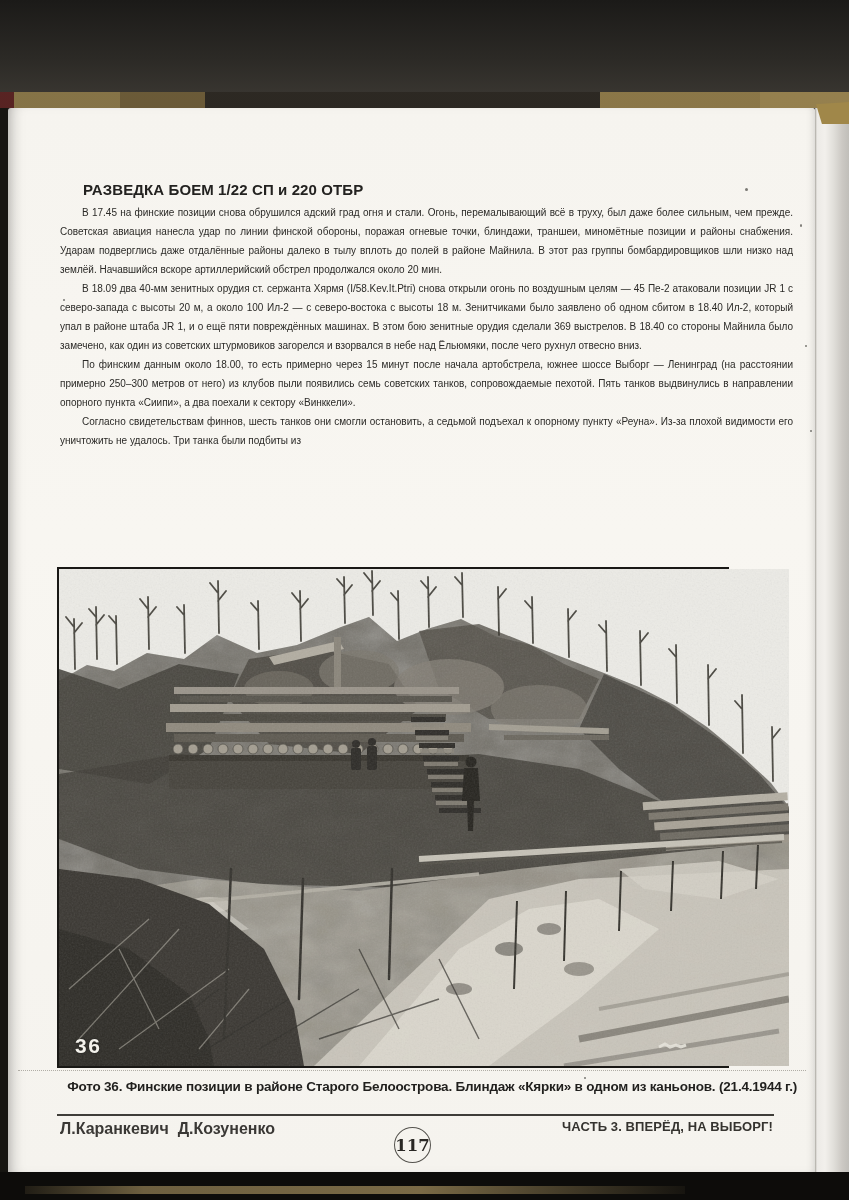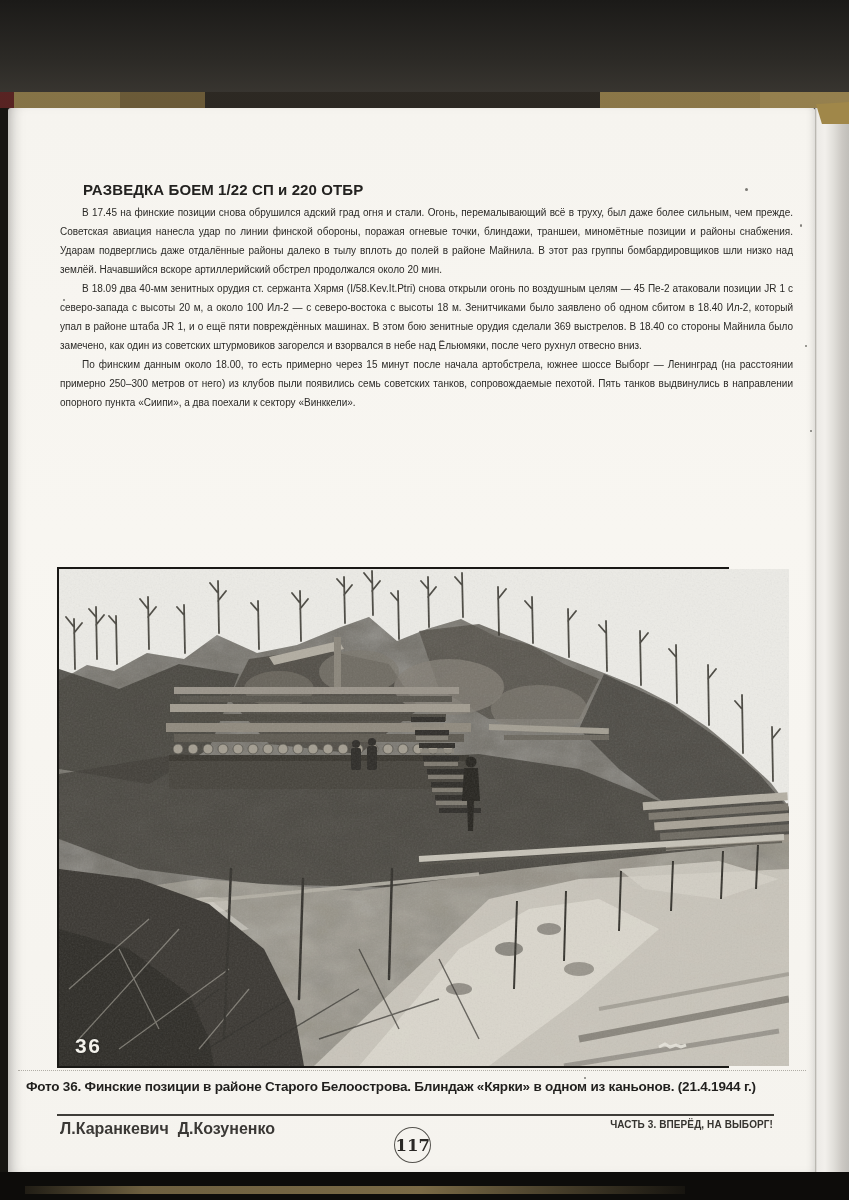--- a/index.html
+++ b/index.html
@@ -43,32 +43,32 @@
     border:2px solid #191815;box-sizing:border-box;background:#ecebe6;}
   .photo-frame svg{display:block;}
   .photo-number{position:absolute;left:16px;bottom:8px;
     font-size:21px;font-weight:bold;letter-spacing:1.5px;color:#f4f2ec;
     text-shadow:0 0 2px rgba(0,0,0,.6);}
 
   .dotted-rule{position:absolute;left:10px;top:962px;width:788px;height:0;
     border-top:1px dotted #aaa79f;opacity:.9;}
   .caption{position:absolute;left:18px;top:971px;width:771px;
     font-size:13.5px;font-weight:bold;letter-spacing:-.2px;color:#201f1d;
-    text-align:left;white-space:nowrap;}
+    text-align:right;white-space:nowrap;}
 
   .footer-rule{position:absolute;left:49px;top:1006px;width:717px;height:0;
     border-top:2px solid #3f3d39;}
   .footer-authors{position:absolute;left:52px;top:1012px;
     font-size:16px;font-weight:bold;color:#3a3835;white-space:pre;}
   .footer-part{position:absolute;right:42px;top:1011px;
-    font-size:10px;font-weight:bold;letter-spacing:.1px;color:#35332f;text-align:right;}
+    font-size:13px;font-weight:bold;letter-spacing:.1px;color:#35332f;text-align:right;}
 
   .page-number-circle{position:absolute;left:386px;top:1019px;width:35px;height:34px;
     border:1.3px solid #55534e;border-radius:50%;
-    display:flex;align-items:center;justify-content:flex-end;
+    display:flex;align-items:center;justify-content:center;
     font-family:"DejaVu Serif", serif;font-weight:bold;font-size:16.5px;color:#2a2825;
     background:transparent;}
 
   .speck{position:absolute;border-radius:50%;background:#46443f;opacity:.7;}
   .s1{left:737px;top:80px;width:3px;height:3px;}
   .s2{left:792px;top:116px;width:2px;height:3px;}
   .s3{left:797px;top:237px;width:2px;height:2px;}
   .s4{left:802px;top:322px;width:2px;height:2px;}
   .s5{left:55px;top:191px;width:2px;height:2px;}
   .s6{left:576px;top:969px;width:2px;height:2px;}
@@ -89,20 +89,21 @@
   </div>
 
   <div class="page">
 
     <h1 class="heading">РАЗВЕДКА БОЕМ 1/22 СП и 220 ОТБР</h1>
 
     <div class="body-text">
       <p>В 17.45 на финские позиции снова обрушился адский град огня и стали. Огонь, перемалывающий всё в труху, был даже более сильным, чем прежде. Советская авиация нанесла удар по линии финской обороны, поражая огневые точки, блиндажи, траншеи, миномётные позиции и районы снабжения. Ударам подверглись даже отдалённые районы далеко в тылу вплоть до полей в районе Майнила. В этот раз группы бомбардировщиков шли низко над землёй. Начавшийся вскоре артиллерийский обстрел продолжался около 20 мин.</p>
       <p>В 18.09 два 40-мм зенитных орудия ст. сержанта Хярмя (I/58.Kev.It.Ptri) снова открыли огонь по воздушным целям — 45 Пе-2 атаковали позиции JR 1 с северо-запада с высоты 20 м, а около 100 Ил-2 — с северо-востока с высоты 18 м. Зенитчиками было заявлено об одном сбитом в 18.40 Ил-2, который упал в районе штаба JR 1, и о ещё пяти повреждённых машинах. В этом бою зенитные орудия сделали 369 выстрелов. В 18.40 со стороны Майнила было замечено, как один из советских штурмовиков загорелся и взорвался в небе над Ёльюмяки, после чего рухнул отвесно вниз.</p>
       <p>По финским данным около 18.00, то есть примерно через 15 минут после начала артобстрела, южнее шоссе Выборг — Ленинград (на расстоянии примерно 250–300 метров от него) из клубов пыли появились семь советских танков, сопровождаемые пехотой. Пять танков выдвинулись в направлении опорного пункта «Сиипи», а два поехали к сектору «Винккели».</p>
+      <p>Согласно свидетельствам финнов, шесть танков они смогли остановить, а седьмой подъехал к опорному пункту «Реуна». Из-за плохой видимости его уничтожить не удалось. Три танка были подбиты из</p>
     </div>
 
     <div class="photo-frame">
       <svg viewBox="0 0 730 497" width="730" height="497" preserveAspectRatio="none" xmlns="http://www.w3.org/2000/svg">
         <defs>
           <clipPath id="hillClip">
             <path d="M0,112 L28,96 L55,102 L88,84 L125,90 L158,66 L198,84 L238,76 L282,58 L310,48 L338,72 L368,60 L402,50 L438,68 L472,76 L508,90 L545,104 L580,118 L615,136 L648,158 L682,186 L712,214 L730,238 L730,497 L0,497 Z"></path>
           </clipPath>
           <clipPath id="foreClip">
             <path d="M0,330 L140,310 L300,322 L460,300 L600,285 L730,272 L730,497 L0,497 Z"></path>

